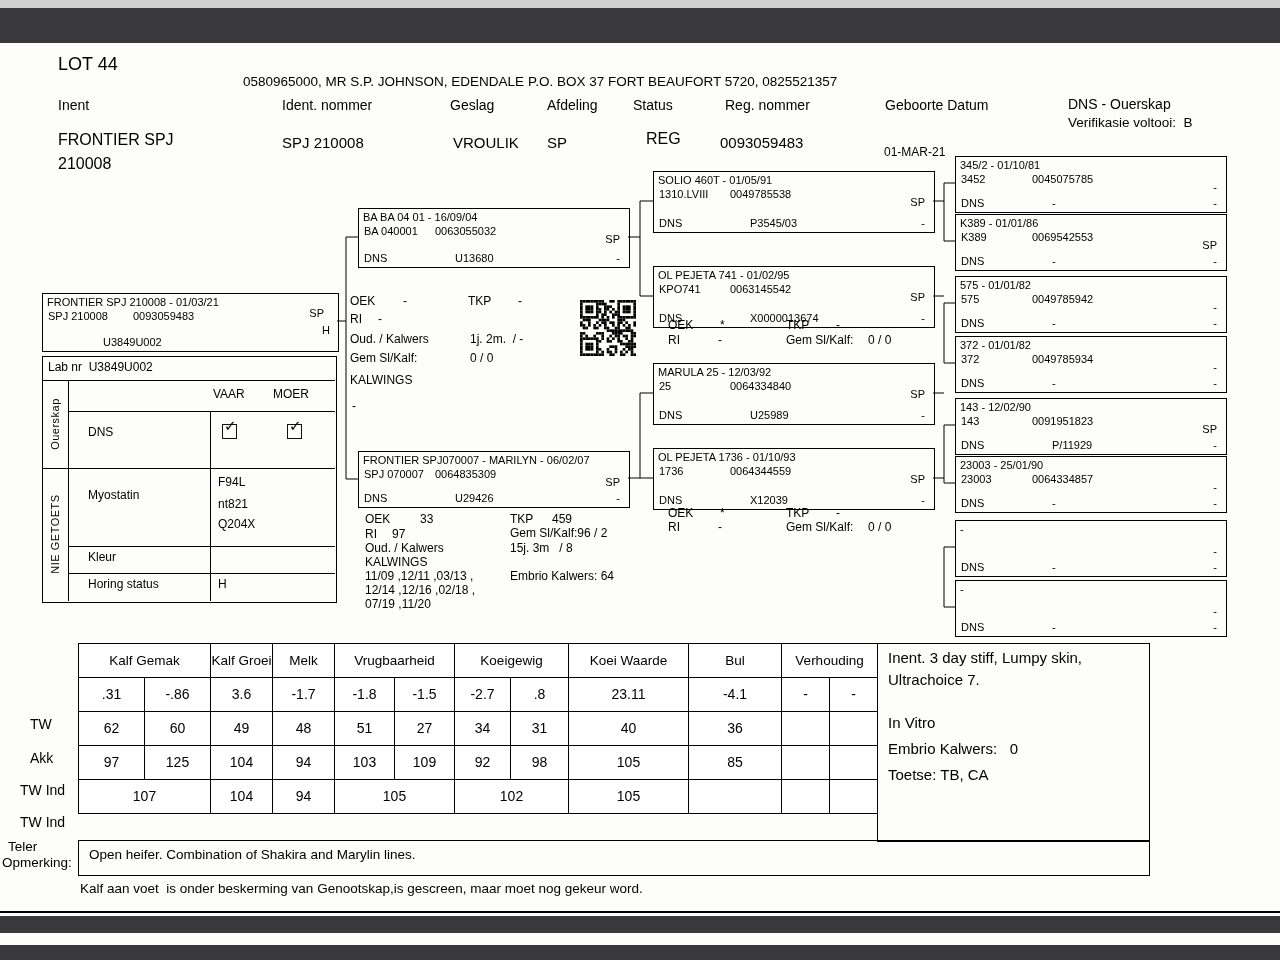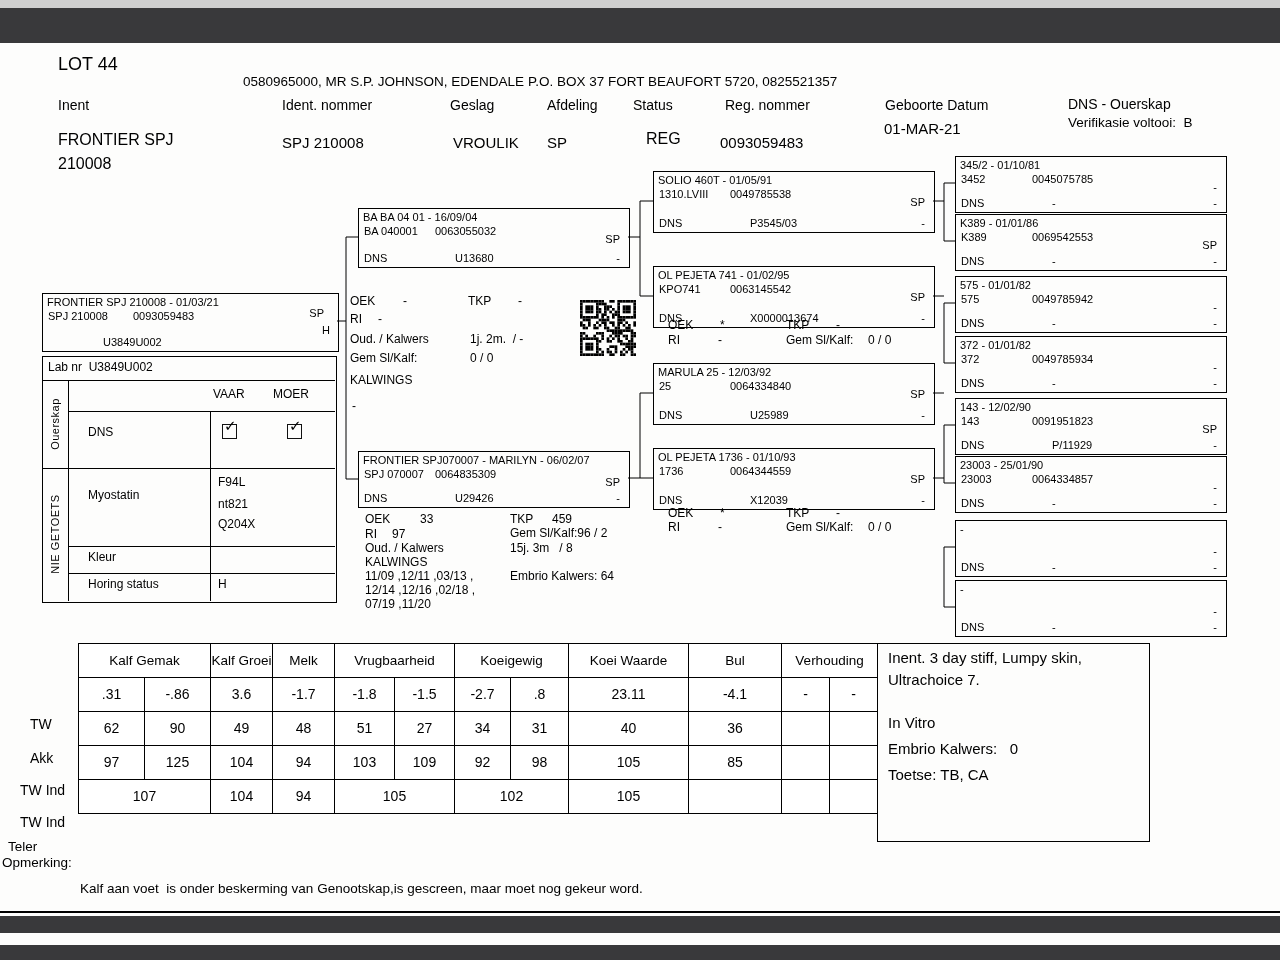--- a/index.html
+++ b/index.html
@@ -48,21 +48,21 @@
   <div class="t" style="left:1068px;top:88px;font-size:14px">DNS - Ouerskap</div>
   <div class="t" style="left:1068px;top:107px;font-size:13.5px">Verifikasie voltooi:  B</div>
 
   <div class="t" style="left:58px;top:123px;font-size:16px">FRONTIER SPJ</div>
   <div class="t" style="left:58px;top:147px;font-size:16px">210008</div>
   <div class="t" style="left:282px;top:126px;font-size:15px">SPJ 210008</div>
   <div class="t" style="left:453px;top:126px;font-size:15px">VROULIK</div>
   <div class="t" style="left:547px;top:126px;font-size:15px">SP</div>
   <div class="t" style="left:646px;top:122px;font-size:16px">REG</div>
   <div class="t" style="left:720px;top:126px;font-size:15px">0093059483</div>
-  <div class="t" style="left:884px;top:112px;font-size:15px">01-MAR-21</div>
+  <div class="t" style="left:884px;top:138px;font-size:12px">01-MAR-21</div>
 
   <svg class="conn" width="1280" height="960">
     <path d="M337 313H346M346 229V471M346 229H358M346 471H358
              M628 229H640M640 193V288M640 193H653M640 288H653
              M628 470H640M640 385V470M640 385H653M640 470H653
              M933 193H944M944 175V233M944 175H955M944 233H955
              M933 288H944M944 295V355M944 295H955M944 355H955
              M933 385H944M944 417V475M944 417H955M944 475H955
              M933 470H944M944 539V599M944 539H955M944 599H955" stroke="#000" stroke-width="1" fill="none"></path>
   </svg>
@@ -567,21 +567,21 @@
       <td>-1.5</td>
       <td>-2.7</td>
       <td>.8</td>
       <td>23.11</td>
       <td>-4.1</td>
       <td>-</td>
       <td>-</td>
     </tr>
     <tr class="dat">
       <td>62</td>
-      <td>90</td>
+      <td>60</td>
       <td>49</td>
       <td>48</td>
       <td>51</td>
       <td>27</td>
       <td>34</td>
       <td>31</td>
       <td>40</td>
       <td>36</td>
       <td></td>
       <td></td>
@@ -615,19 +615,22 @@
     </table>
 
   <div class="info">
     <span style="left:10px;top:5px">Inent. 3 day stiff, Lumpy skin,</span>
     <span style="left:10px;top:27px">Ultrachoice 7.</span>
     <span style="left:10px;top:70px">In Vitro</span>
     <span style="left:10px;top:96px">Embrio Kalwers:   0</span>
     <span style="left:10px;top:122px">Toetse: TB, CA</span>
   </div>
 
+  <div class="telerbox">
+    <span class="t" style="left:10px;top:6px;font-size:13.5px">Open heifer. Combination of Shakira and Marylin lines.</span>
+  </div>
 
   <div class="t" style="left:80px;top:873px;font-size:13.5px">Kalf aan voet  is onder beskerming van Genootskap,is gescreen, maar moet nog gekeur word.</div>
 
   <div class="line" style="left:0;top:903px;width:1280px;height:2px"></div>
   <div class="bar" style="top:908px;height:17px"></div>
   <div class="bar" style="top:937px;height:23px"></div>
 </div>
 
 </body></html>

